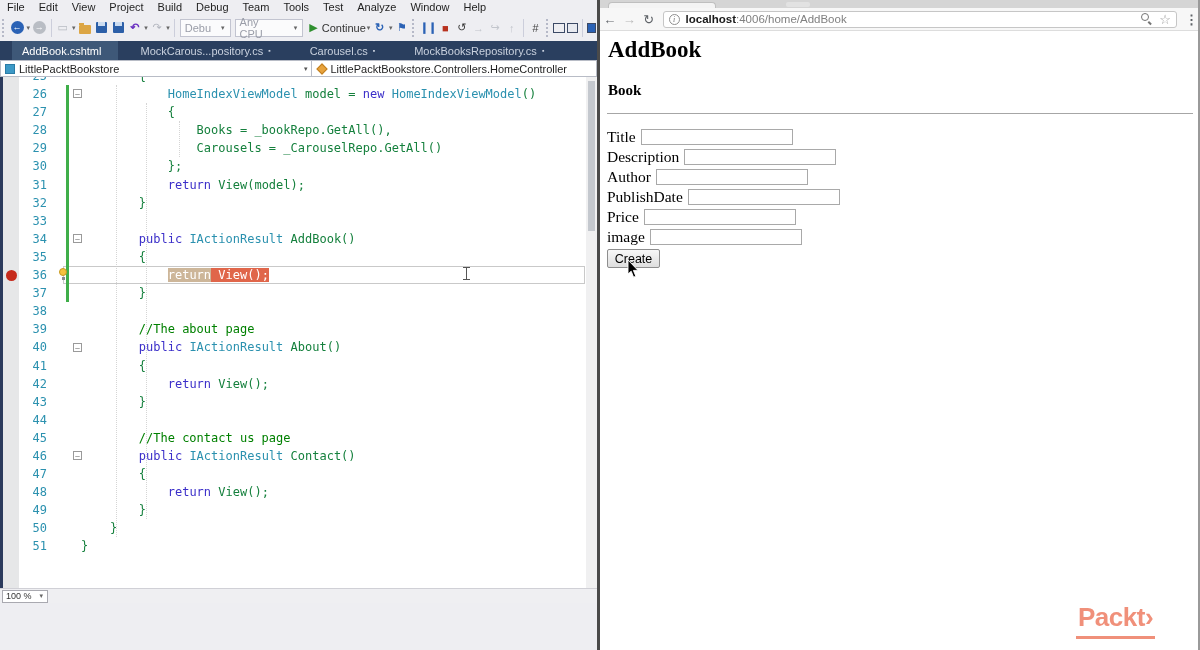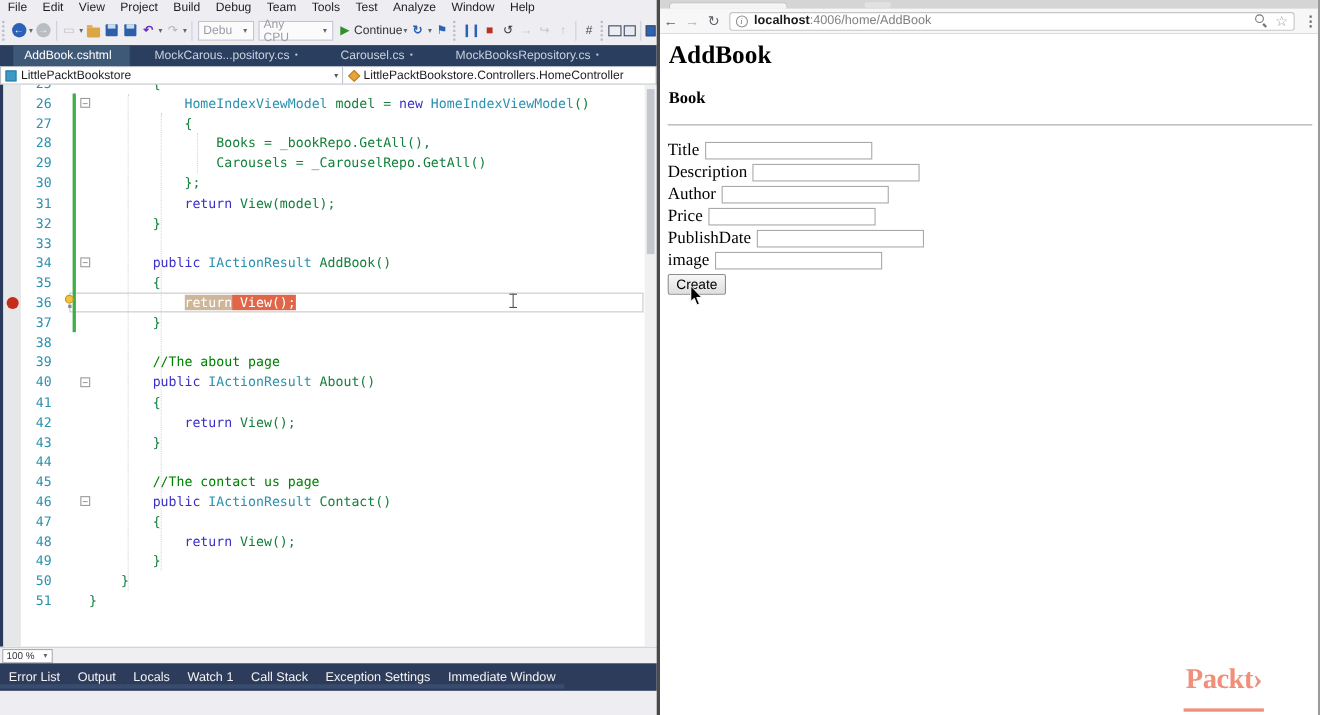--- a/index.html
+++ b/index.html
@@ -130,23 +130,23 @@
   #page-subheading { position:absolute; left:8px; top:51px; font-size:15px; font-weight:bold; }
   #page-hr { position:absolute; left:7px; top:82px; width:586px; border-top:1px solid #A6A6A6; }
   #form { position:absolute; left:7px; top:96px; }
   .form-row { height:20px; display:flex; align-items:center; font-size:15.5px; }
   .form-row input { margin-left:5px; width:152px; height:16px; border:1px solid #A9A9A9;
     background:#fff; font-size:12px; }
   #create-btn { margin-top:2px; width:53px; height:19px; border:1px solid #8E8E8E; border-radius:2px;
     background:linear-gradient(#F7F7F7,#DEDEDE); font-size:12.5px;
     font-family:"Liberation Sans", sans-serif; color:#000; }
   #mouse-cursor { position:absolute; left:27px; top:229px; }
-  #packt-logo { position:absolute; left:476px; top:571px; font-family:Liberation Serif, serif;
+  #packt-logo { position:absolute; left:476px; top:571px; font-family:Liberation Sans, sans-serif;
     font-size:26px; font-weight:bold; letter-spacing:-0.5px; color:#F0907A;
-    border-bottom:3px solid #F0907A; padding:0 2px 12px 2px; line-height:30px; }
+    border-bottom:3px solid #F0907A; padding:0 2px 4px 2px; line-height:30px; }
 </style>
 </head>
 <body>
 
 <div id="screen">
 
   <div id="vs">
 
     <div id="menubar">
         <span class="menu-item">File</span>
@@ -299,29 +299,20 @@
         </div>
     </div>
 
     <div id="zoomrow">
       <div id="zoom-combo">
         <span>100 %</span>
         <span class="caret">▾</span>
       </div>
     </div>
 
-    <div id="paneltabs">
-        <div class="panel-tab">Error List</div>
-        <div class="panel-tab">Output</div>
-        <div class="panel-tab">Locals</div>
-        <div class="panel-tab">Watch 1</div>
-        <div class="panel-tab">Call Stack</div>
-        <div class="panel-tab">Exception Settings</div>
-        <div class="panel-tab">Immediate Window</div>
-      </div>
 
   </div>
 
   <div id="divider"></div>
 
   <div id="browser">
     <div id="chrome-tabbar">
       <div id="chrome-tab"></div>
       <div id="newtab-btn"></div>
     </div>
@@ -351,24 +342,24 @@
       <div class="form-row">
             <span>Title</span>
             <input type="text" style="">
           </div><div class="form-row">
             <span>Description</span>
             <input type="text" style="">
           </div><div class="form-row">
             <span>Author</span>
             <input type="text" style="">
           </div><div class="form-row">
+            <span>PublishDate</span>
+            <input type="text" style="">
+          </div><div class="form-row">
             <span>Price</span>
-            <input type="text" style="">
-          </div><div class="form-row">
-            <span>PublishDate</span>
             <input type="text" style="">
           </div><div class="form-row">
             <span>image</span>
             <input type="text" style="">
           </div><button id="create-btn">Create</button></div>
       <div id="mouse-cursor">
         <svg width="13" height="19" viewBox="0 0 13 19">
           <path d="M1,0 L1,14 L4.2,11.2 L6.6,17.2 L8.8,16.2 L6.4,10.4 L11,10.4 Z" fill="#000" stroke="#fff" stroke-width="0.9"></path>
         </svg>
       </div>

